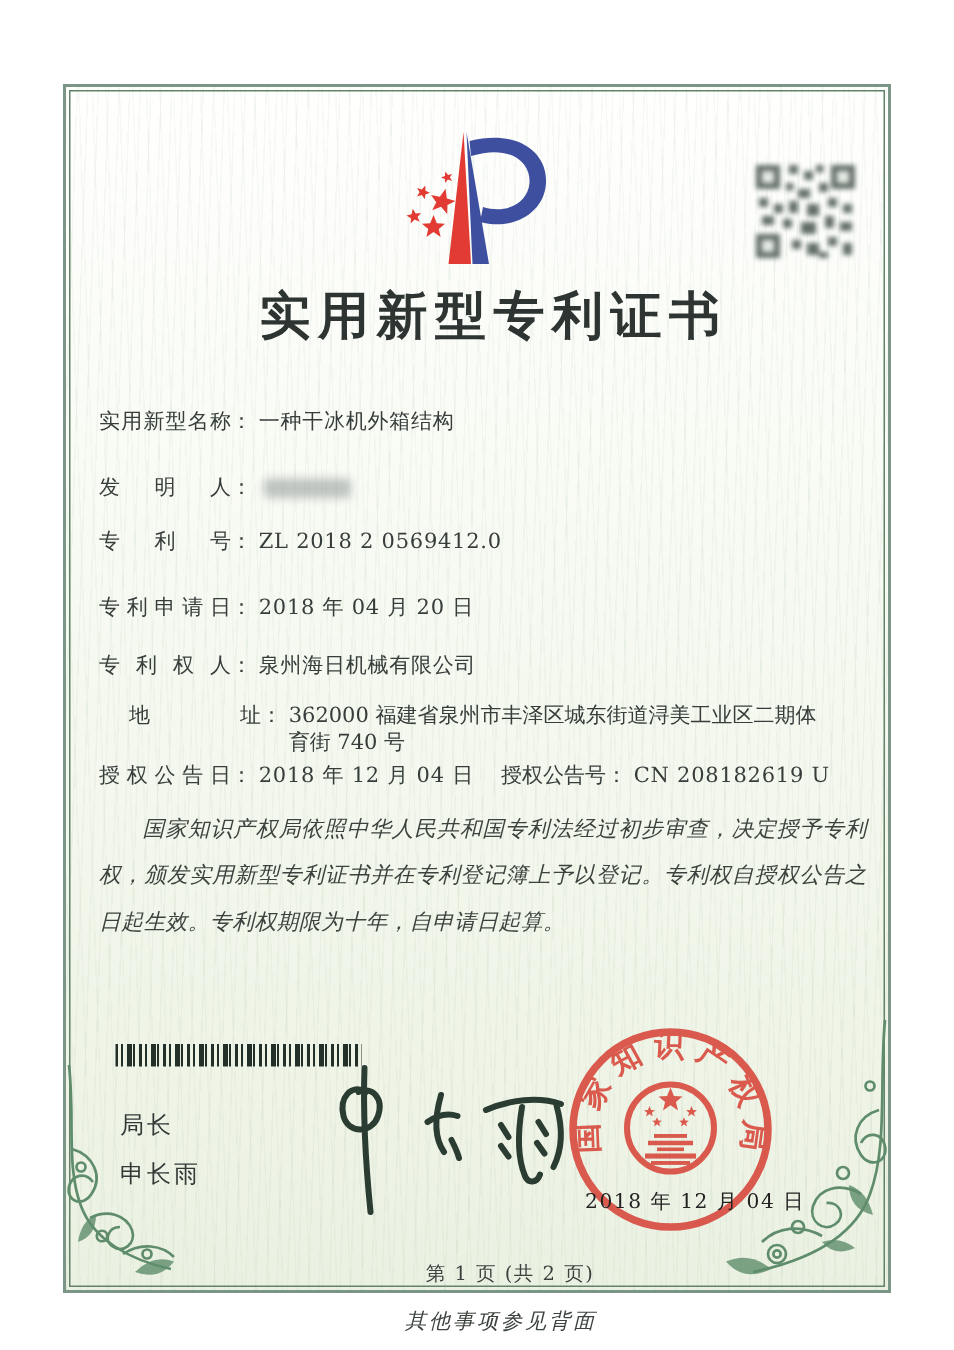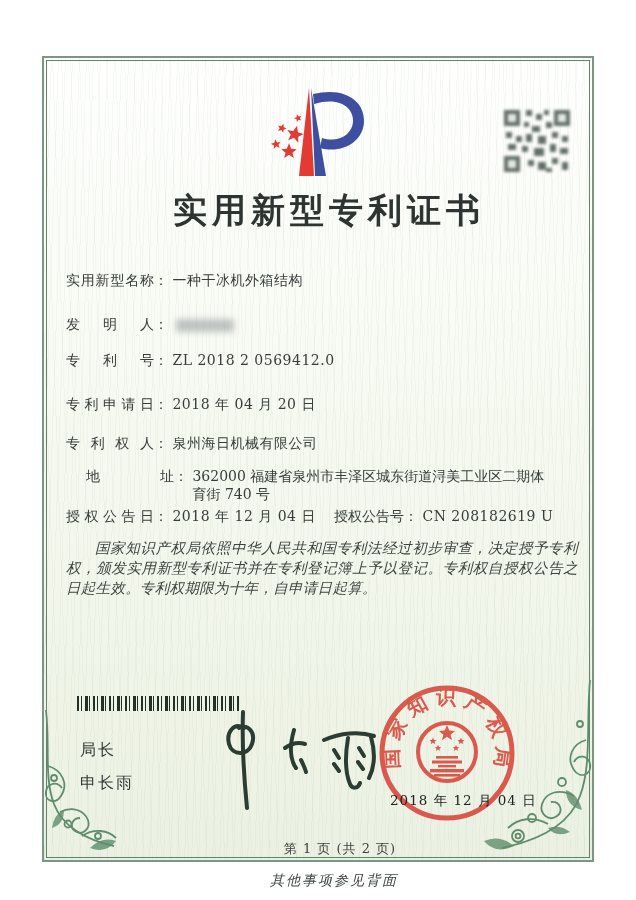--- a/index.html
+++ b/index.html
@@ -49,21 +49,21 @@
   .fvalue { letter-spacing:0.5px;text-align:center; }
   .addr-lines { display:inline-block; vertical-align:top; white-space:normal; width:400px; }
   .redacted {
     display:inline-block; width:58px; height:13px; margin-left:4px;
     background:#9aa0a0; border-radius:3px; filter:blur(3px); opacity:0.6;
     vertical-align:middle;
   }
   .grant-no-group { position:absolute; left:268px; top:0; }
   .body-text {
     position:absolute; left:22px; top:480px; width:512px;
-    font-size:14.5px; line-height:20px; font-style:italic;
+    font-size:14.5px; line-height:31px; font-style:italic;
     color:#3c433e; letter-spacing:0.3px; text-align:justify;
   }
   .body-text p { text-indent:2em; }
   .barcode {
     position:absolute; left:33px; top:638px; width:164px; height:15px;
     background: repeating-linear-gradient(90deg,
       #23302a 0 2px, transparent 2px 4px,
       #23302a 4px 5px, transparent 5px 8px,
       #23302a 8px 11px, transparent 11px 12px,
       #23302a 12px 13px, transparent 13px 16px);

